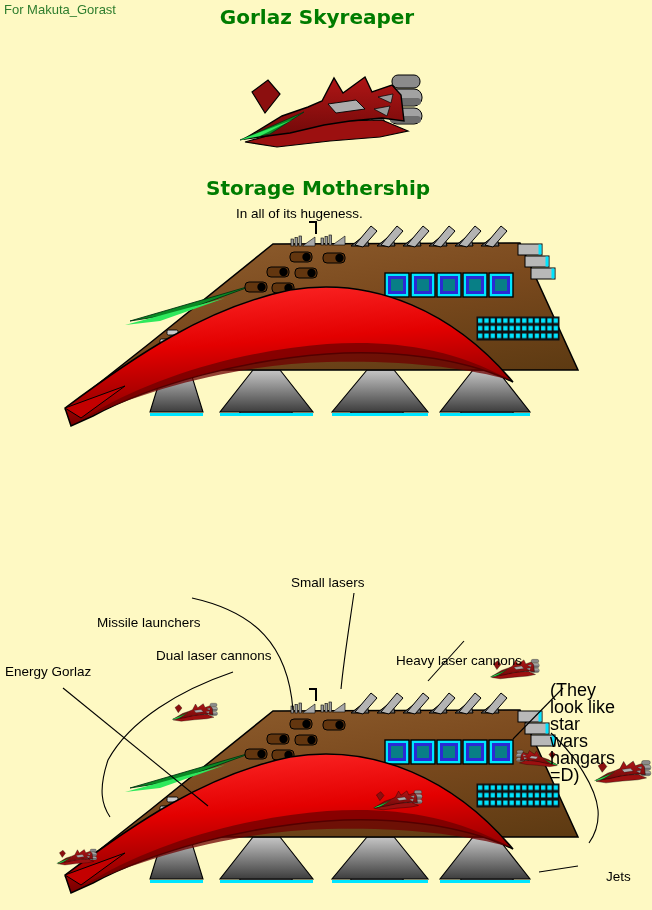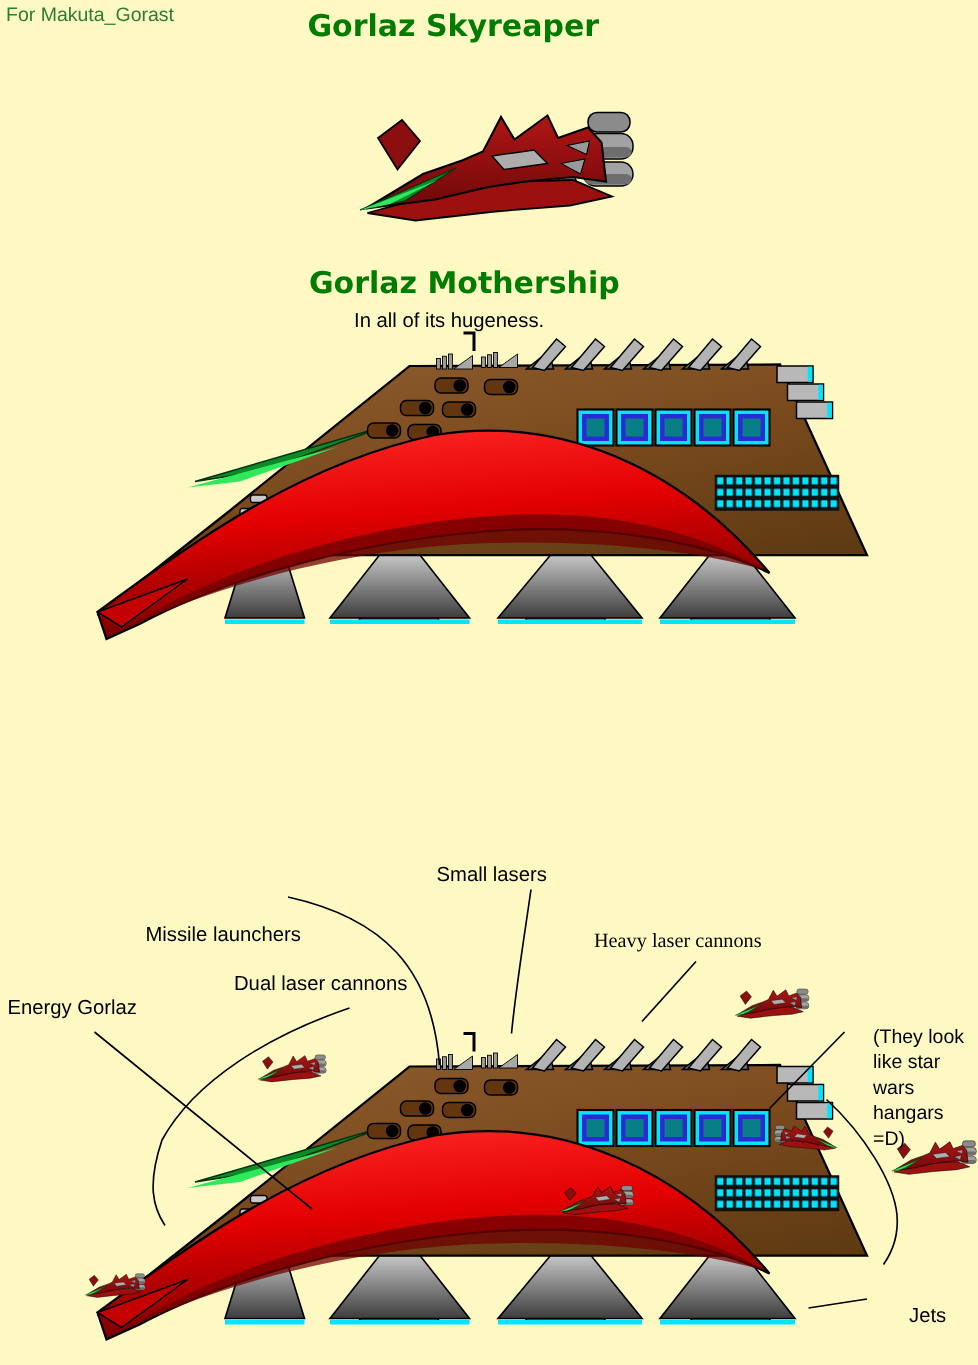--- a/index.html
+++ b/index.html
@@ -3,32 +3,32 @@
 <meta charset="utf-8">
 <style>
   html,body{margin:0;padding:0;background:#fff;}
   .canvas{
     position:relative;width:652px;height:910px;background:#fef9c3;
     font-family:"Liberation Sans",sans-serif;overflow:hidden;color:#000;
   }
   .art{position:absolute;left:0;top:0;width:652px;height:910px;}
   .txt{position:absolute;white-space:normal;}
   .dedication{left:4px;top:2px;font-size:13px;color:#2e7d2e;white-space:nowrap;}
-  .big-title{font-family:"DejaVu Sans",sans-serif;font-weight:bold;font-size:20px;color:#007c00;text-align:left;white-space:nowrap;}
+  .big-title{font-family:"DejaVu Sans",sans-serif;font-weight:bold;font-size:20px;color:#007c00;text-align:center;white-space:nowrap;}
   .title-sky{left:205px;top:5px;width:224px;}
   .title-mom{left:206px;top:176px;width:224px;}
   .caption{font-size:13.5px;line-height:17px;}
   .cap-sky{left:207px;top:33px;width:238px;}
   .cap-mom{left:236px;top:205px;width:200px;}
   .lbl{position:absolute;font-size:13.5px;line-height:17px;white-space:nowrap;}
   .lbl-missile{left:97px;top:582px;margin-top:32px;}
   .lbl-small{left:291px;top:574px;}
-  .lbl-heavy{left:396px;top:618px;font-family:Liberation Serif, serif;}
+  .lbl-heavy{left:396px;top:652px;}
   .lbl-hangars{left:528px;top:643px;width:104px;text-align:center;white-space:normal;line-height:19px;}
-  .lbl-note{left:582px;top:682px;width:68px;font-size:13px;line-height:17px;white-space:normal;}
+  .lbl-note{left:550px;top:682px;width:68px;font-size:18px;line-height:17px;white-space:normal;}
   .lbl-energy{left:5px;top:663px;}
   .lbl-dual{left:156px;top:647px;}
   .lbl-jets{left:568px;top:868px;margin-left:38px;}
 </style>
 </head>
 <body>
 
 <div class="canvas">
 
   <svg class="art" viewBox="0 0 652 910" xmlns="http://www.w3.org/2000/svg">
@@ -234,21 +234,21 @@
       <path d="M539 872 L578 866"></path>
       <path d="M63 688 L208 806"></path>
       <path d="M233 672 C180 690 130 720 108 760 C98 790 102 805 110 817"></path>
     </g>
   </svg>
 
   <div class="txt dedication">For Makuta_Gorast</div>
 
   <div class="txt big-title title-sky">Gorlaz Skyreaper</div>
 
-  <div class="txt big-title title-mom">Gorlaz Mothership</div>
+  <div class="txt big-title title-mom">Storage Mothership</div>
   <div class="txt caption cap-mom">In all of its hugeness.</div>
 
   <div class="lbl lbl-missile">Missile launchers</div>
   <div class="lbl lbl-small">Small lasers</div>
   <div class="lbl lbl-heavy">Heavy laser cannons</div>
   <div class="lbl lbl-note">(They look like star wars hangars =D)</div>
   <div class="lbl lbl-energy">Energy Gorlaz</div>
   <div class="lbl lbl-dual">Dual laser cannons</div>
   <div class="lbl lbl-jets">Jets</div>
 

